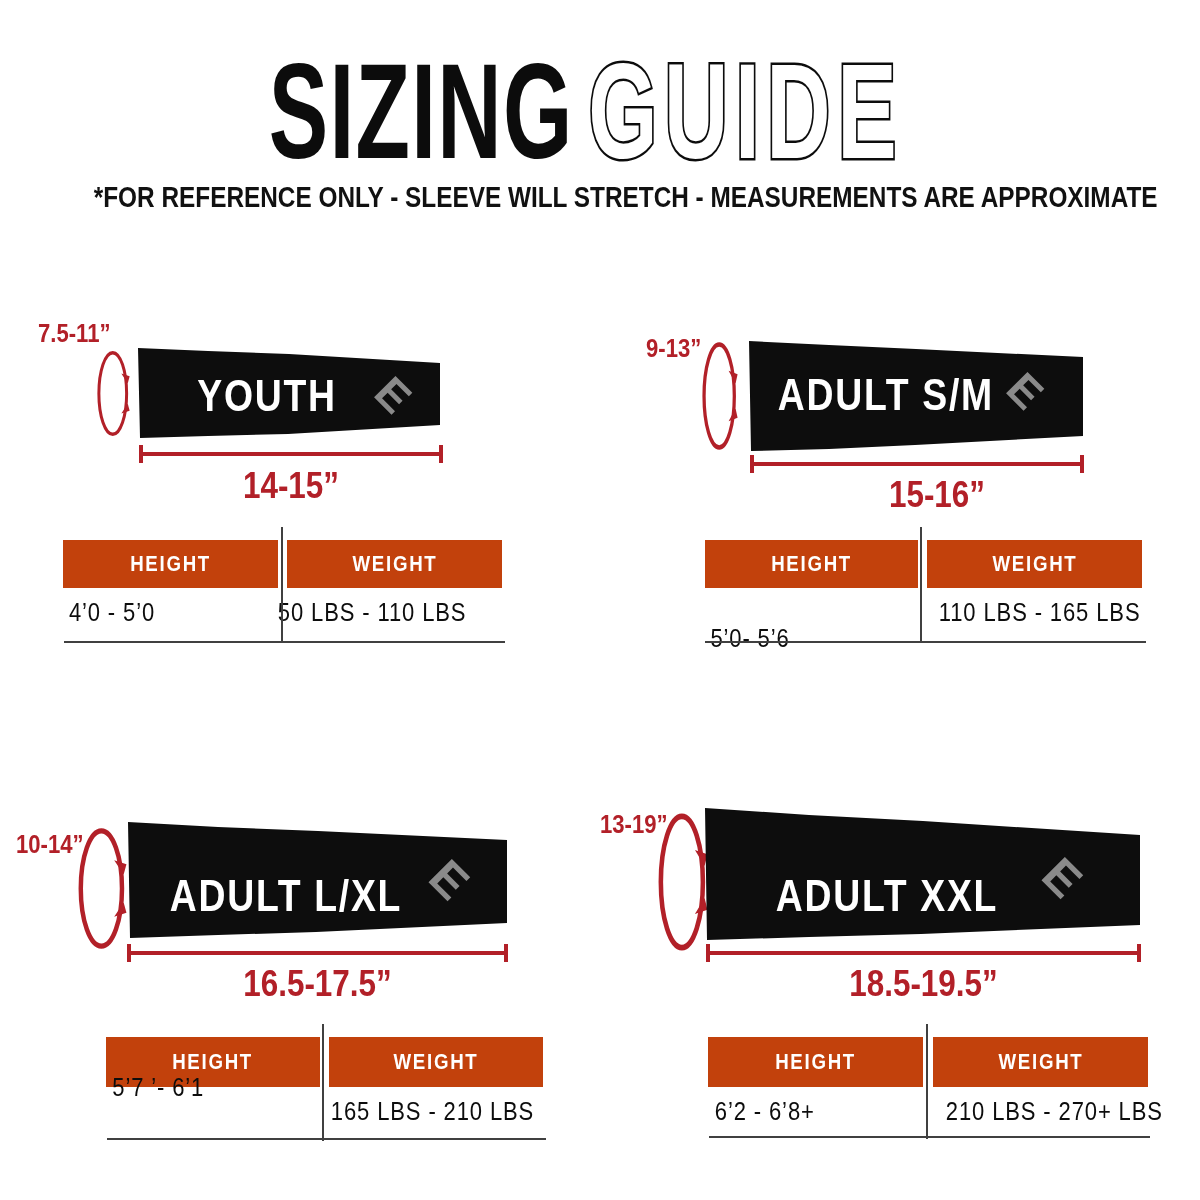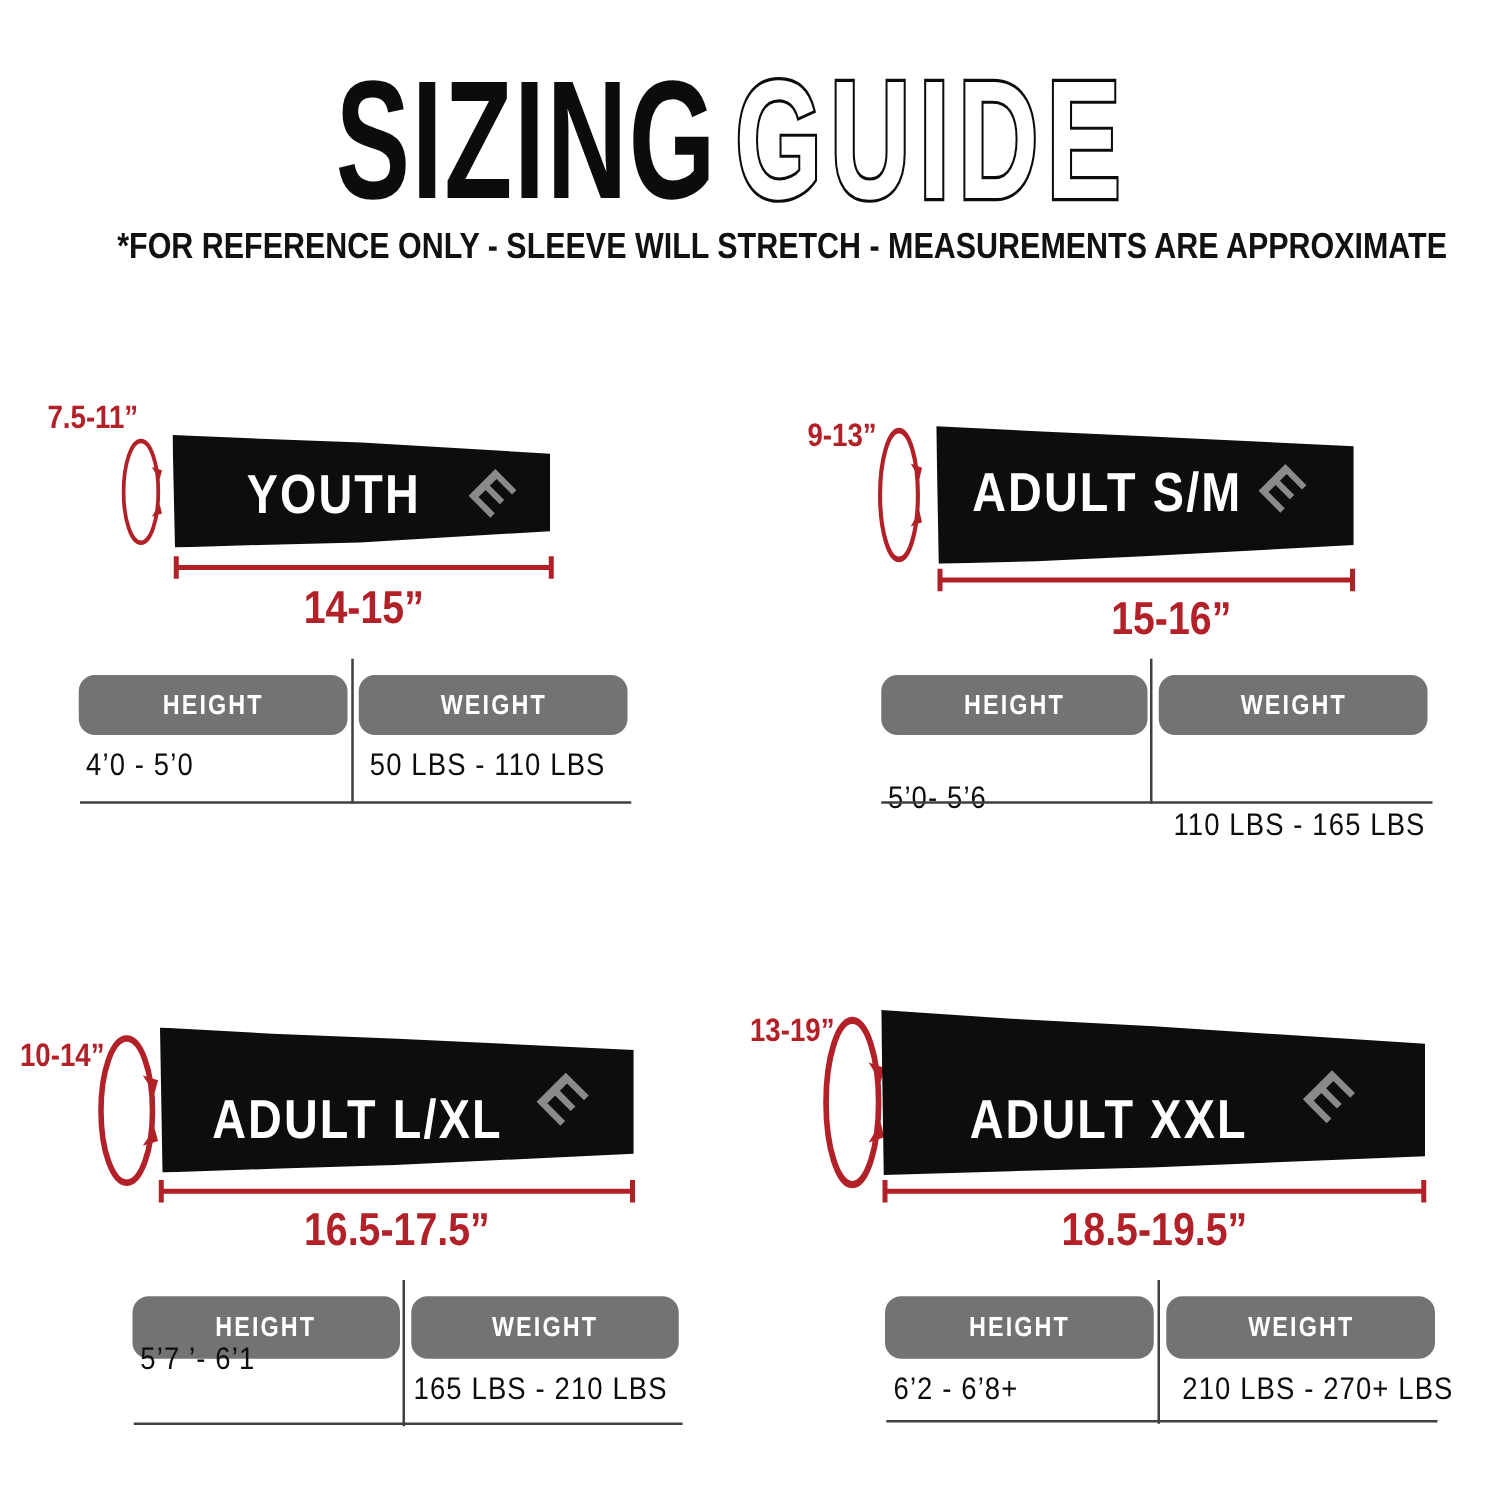--- a/index.html
+++ b/index.html
@@ -30,56 +30,56 @@
     text-align:center;letter-spacing:2px;white-space:nowrap;
     transform:scaleX(0.85);transform-origin:center top;}
   .logo{position:absolute;width:60px;height:60px;display:flex;align-items:center;justify-content:center;
     color:#8a8a8a;font-weight:bold;transform:rotate(45deg);line-height:1;}
   .dim-line{position:absolute;height:4px;background:#b22028;}
   .dim-line::before,.dim-line::after{content:"";position:absolute;width:4px;height:18px;background:#b22028;top:-7px;}
   .dim-line::before{left:-1px;}
   .dim-line::after{right:-1px;}
   .len-label{position:absolute;color:#b22028;font-weight:bold;font-size:37px;line-height:1;
     text-align:center;transform:scaleX(0.85);transform-origin:center top;white-space:nowrap;}
-  .th{position:absolute;background:#737373;color:#ffffff;display:flex;align-items:center;justify-content:center;
-    font-size:22px;font-weight:bold;letter-spacing:2px;border-radius:13px;}
+  .th{position:absolute;background:#c2410c;color:#ffffff;display:flex;align-items:center;justify-content:center;
+    font-size:22px;font-weight:bold;letter-spacing:2px;}
   .th > span{transform:scaleX(0.85);}
   .tv{position:absolute;display:flex;align-items:center;justify-content:flex-start;
     font-size:25px;font-weight:normal;color:#0d0d0d;letter-spacing:1px;white-space:nowrap;}
   .tv > span{transform:scaleX(0.88);}
   .vline{position:absolute;width:2px;background:#404040;}
   .hline{position:absolute;height:2px;background:#404040;}
 
   
   .q0 .c-label{left:38px;top:320px;}
   .q0 .ellipse{left:97px;top:350px;width:33px;height:87px;}
   .q0 .sleeve{left:138px;top:345px;width:302px;height:93px;}
   .q0 .sleeve-label{left:142px;top:374px;width:250px;}
   .q0 .logo{left:363px;top:365px;font-size:44px;}
   .q0 .dim-line{left:140px;top:452px;width:302px;}
   .q0 .len-label{left:140px;top:467px;width:302px;}
   .q0 .th-h{left:63px;top:540px;width:215px;height:48px;}
   .q0 .th-w{left:287px;top:540px;width:215px;height:48px;}
   .q0 .tv-h{left:63px;top:594px;width:215px;height:36px;}
-  .q0 .tv-w{left:283px;top:594px;width:223px;height:36px;}
+  .q0 .tv-w{left:265px;top:594px;width:223px;height:36px;}
   .q0 .vline{left:281px;top:527px;height:116px;}
   .q0 .hline{left:64px;top:641px;width:441px;}
 
   
   .q1 .c-label{left:646px;top:335px;}
   .q1 .ellipse{left:702px;top:341px;width:36px;height:110px;}
   .q1 .sleeve{left:749px;top:339px;width:334px;height:112px;}
   .q1 .sleeve-label{left:759px;top:373px;width:250px;}
   .q1 .logo{left:995px;top:361px;font-size:44px;}
   .q1 .dim-line{left:751px;top:462px;width:332px;}
   .q1 .len-label{left:771px;top:476px;width:332px;}
   .q1 .th-h{left:705px;top:540px;width:213px;height:48px;}
   .q1 .th-w{left:927px;top:540px;width:215px;height:48px;}
   .q1 .tv-h{left:705px;top:620px;width:213px;height:36px;}
-  .q1 .tv-w{left:925px;top:594px;width:220px;height:36px;margin-top:48px;}
+  .q1 .tv-w{left:925px;top:594px;width:220px;height:36px;}
   .q1 .vline{left:920px;top:527px;height:116px;}
   .q1 .hline{left:705px;top:641px;width:441px;}
 
   
   .q2 .c-label{left:16px;top:831px;}
   .q2 .ellipse{left:78px;top:827px;width:49px;height:123px;}
   .q2 .sleeve{left:128px;top:822px;width:379px;height:116px;}
   .q2 .sleeve-label{left:151px;top:874px;width:250px;}
   .q2 .logo{left:419px;top:850px;font-size:48px;}
   .q2 .dim-line{left:128px;top:951px;width:379px;}

